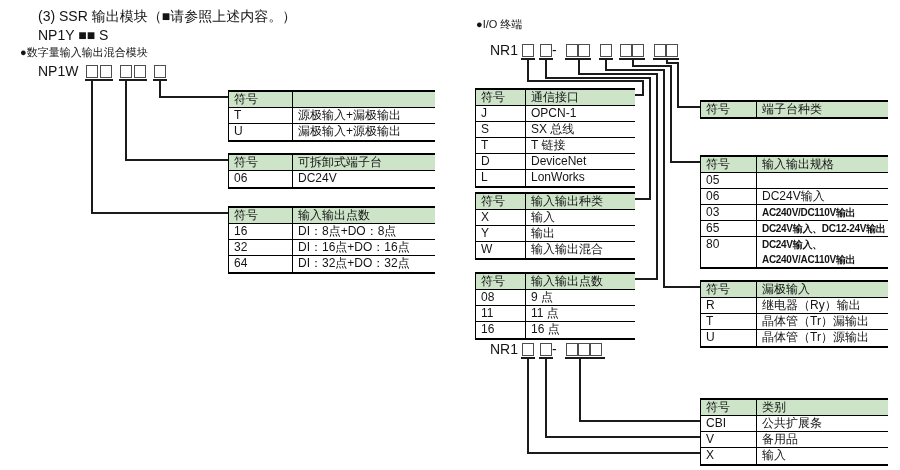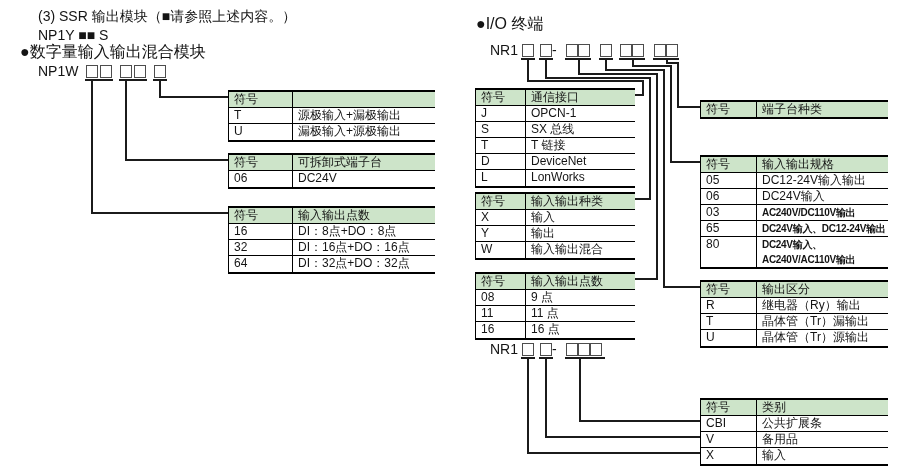--- a/index.html
+++ b/index.html
@@ -1,19 +1,19 @@
 <!DOCTYPE html>
 <html style="--hdr: #cde4c9;"><head>
 <meta charset="utf-8">
 <style>
   html,body{margin:0;padding:0;background:#fff;}
   .stage{position:relative;width:900px;height:470px;background:#fff;overflow:hidden;
          font-family:"Liberation Sans","DejaVu Sans",sans-serif;color:#141414;}
   .txt{position:absolute;white-space:nowrap;font-size:14px;line-height:16px;}
-  .txt.big{font-size:16px;text-align:right;}
+  .txt.big{font-size:11px;text-align:right;}
   
   .box{position:absolute;width:12px;height:13px;border:1.5px solid #4d4d4d;background:#fff;box-sizing:border-box;}
   
   .hl{position:absolute;height:2px;background:#1b1b1b;}
   .vl{position:absolute;width:2px;background:#1b1b1b;}
   
   .tbl{position:absolute;border-top:2px solid #000;border-bottom:2px solid #000;border-left:1px solid #000;box-sizing:border-box;font-size:12px;}
   .tr{display:flex;border-bottom:1px solid #000;min-height:16px;box-sizing:border-box;}
   .tr:last-child{border-bottom:none;}
   .tr.th{background:var(--hdr,#cde4c9);min-height:15px;}
@@ -229,21 +229,20 @@
         <div class="c2">端子台种类</div>
       </div>
     </div>
   <div class="tbl area-right" style="left:700px;top:155px;width:188px">
       <div class="tr th">
         <div class="c1">符号</div>
         <div class="c2">输入输出规格</div>
       </div>
       <div class="tr">
         <div class="c1">05</div>
-        <div class="c2">DC12-24V输入输出</div>
       </div>
       <div class="tr">
         <div class="c1">06</div>
         <div class="c2">DC24V输入</div>
       </div>
       <div class="tr">
         <div class="c1">03</div>
         <div class="c2 small">AC240V/DC110V输出</div>
       </div>
       <div class="tr">
@@ -254,21 +253,21 @@
         <div class="c1">80</div>
         <div class="c2 small">
           <div>DC24V输入、</div>
           <div>AC240V/AC110V输出</div>
         </div>
       </div>
     </div>
   <div class="tbl area-right" style="left:700px;top:280px;width:188px">
       <div class="tr th">
         <div class="c1">符号</div>
-        <div class="c2">输出区分</div>
+        <div class="c2">漏极输入</div>
       </div>
       <div class="tr">
         <div class="c1">R</div>
         <div class="c2">继电器（Ry）输出</div>
       </div>
       <div class="tr">
         <div class="c1">T</div>
         <div class="c2">晶体管（Tr）漏输出</div>
       </div>
       <div class="tr">

